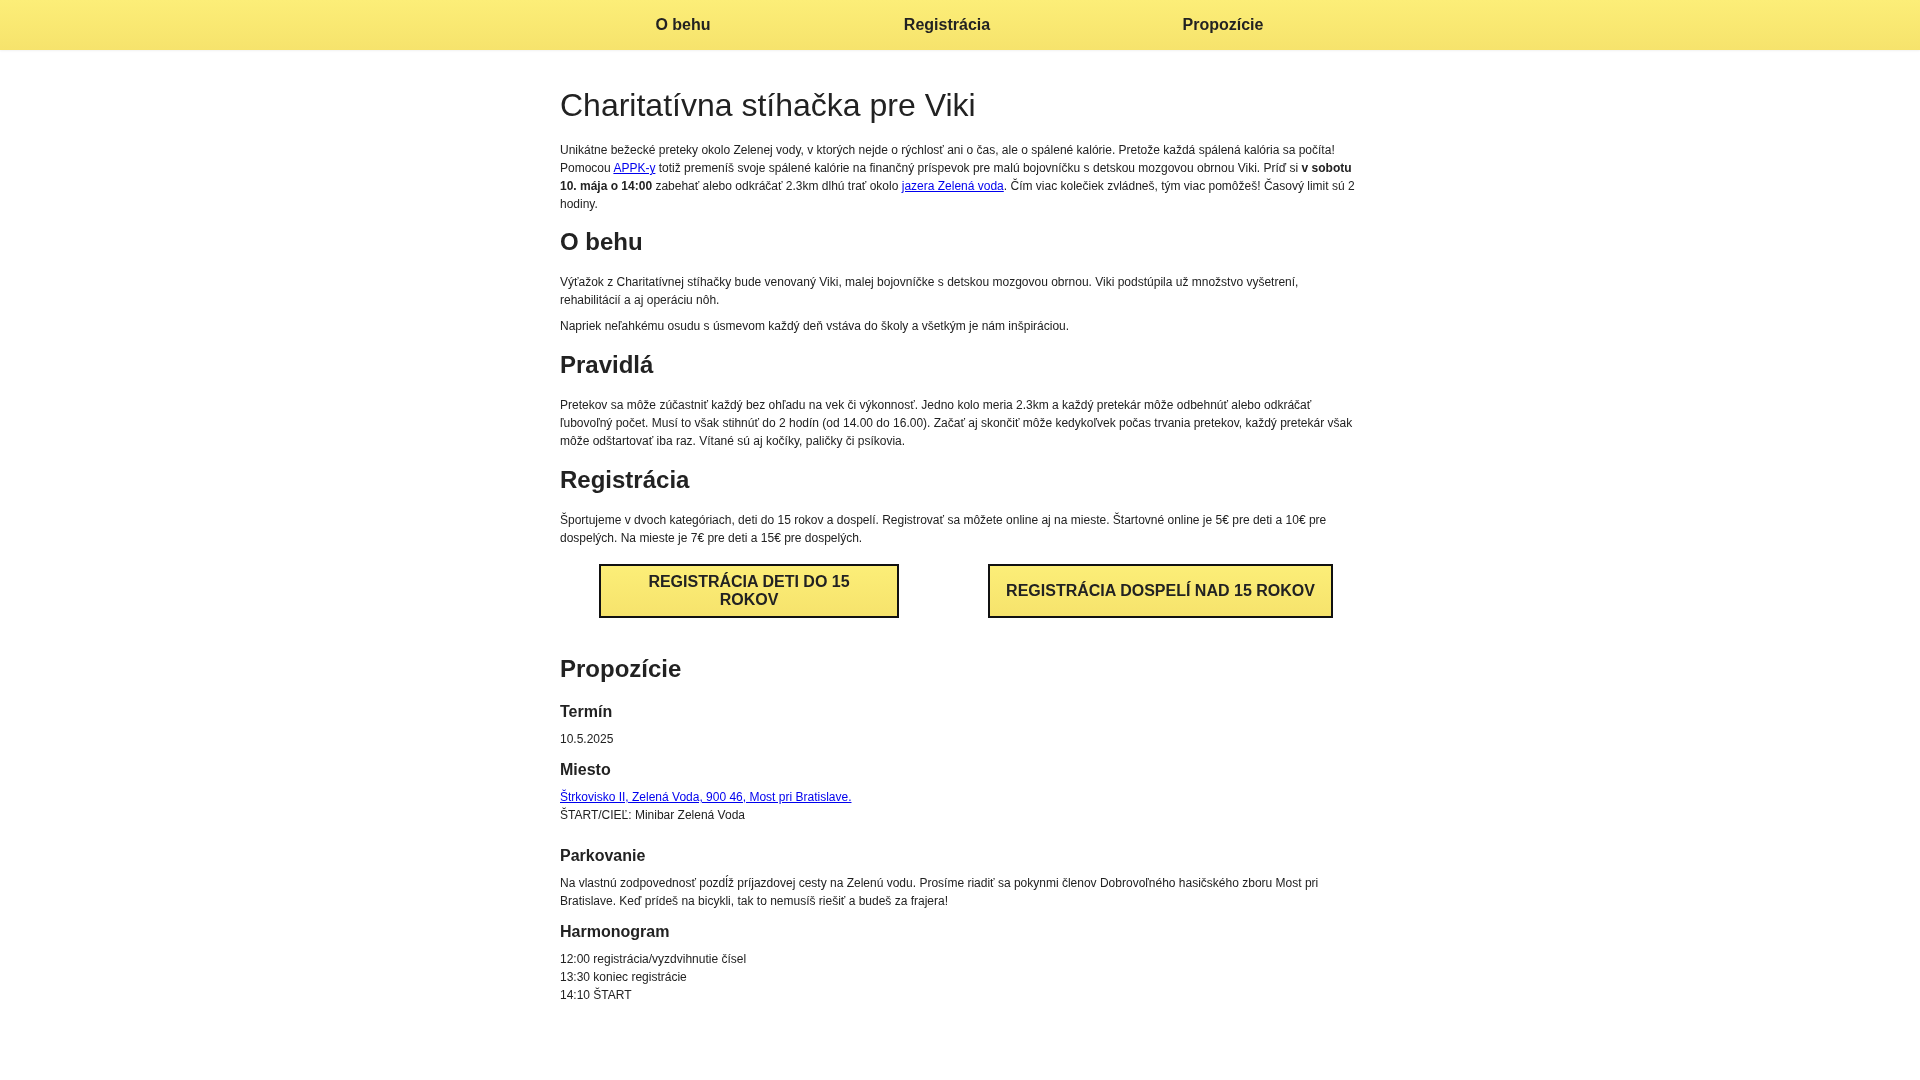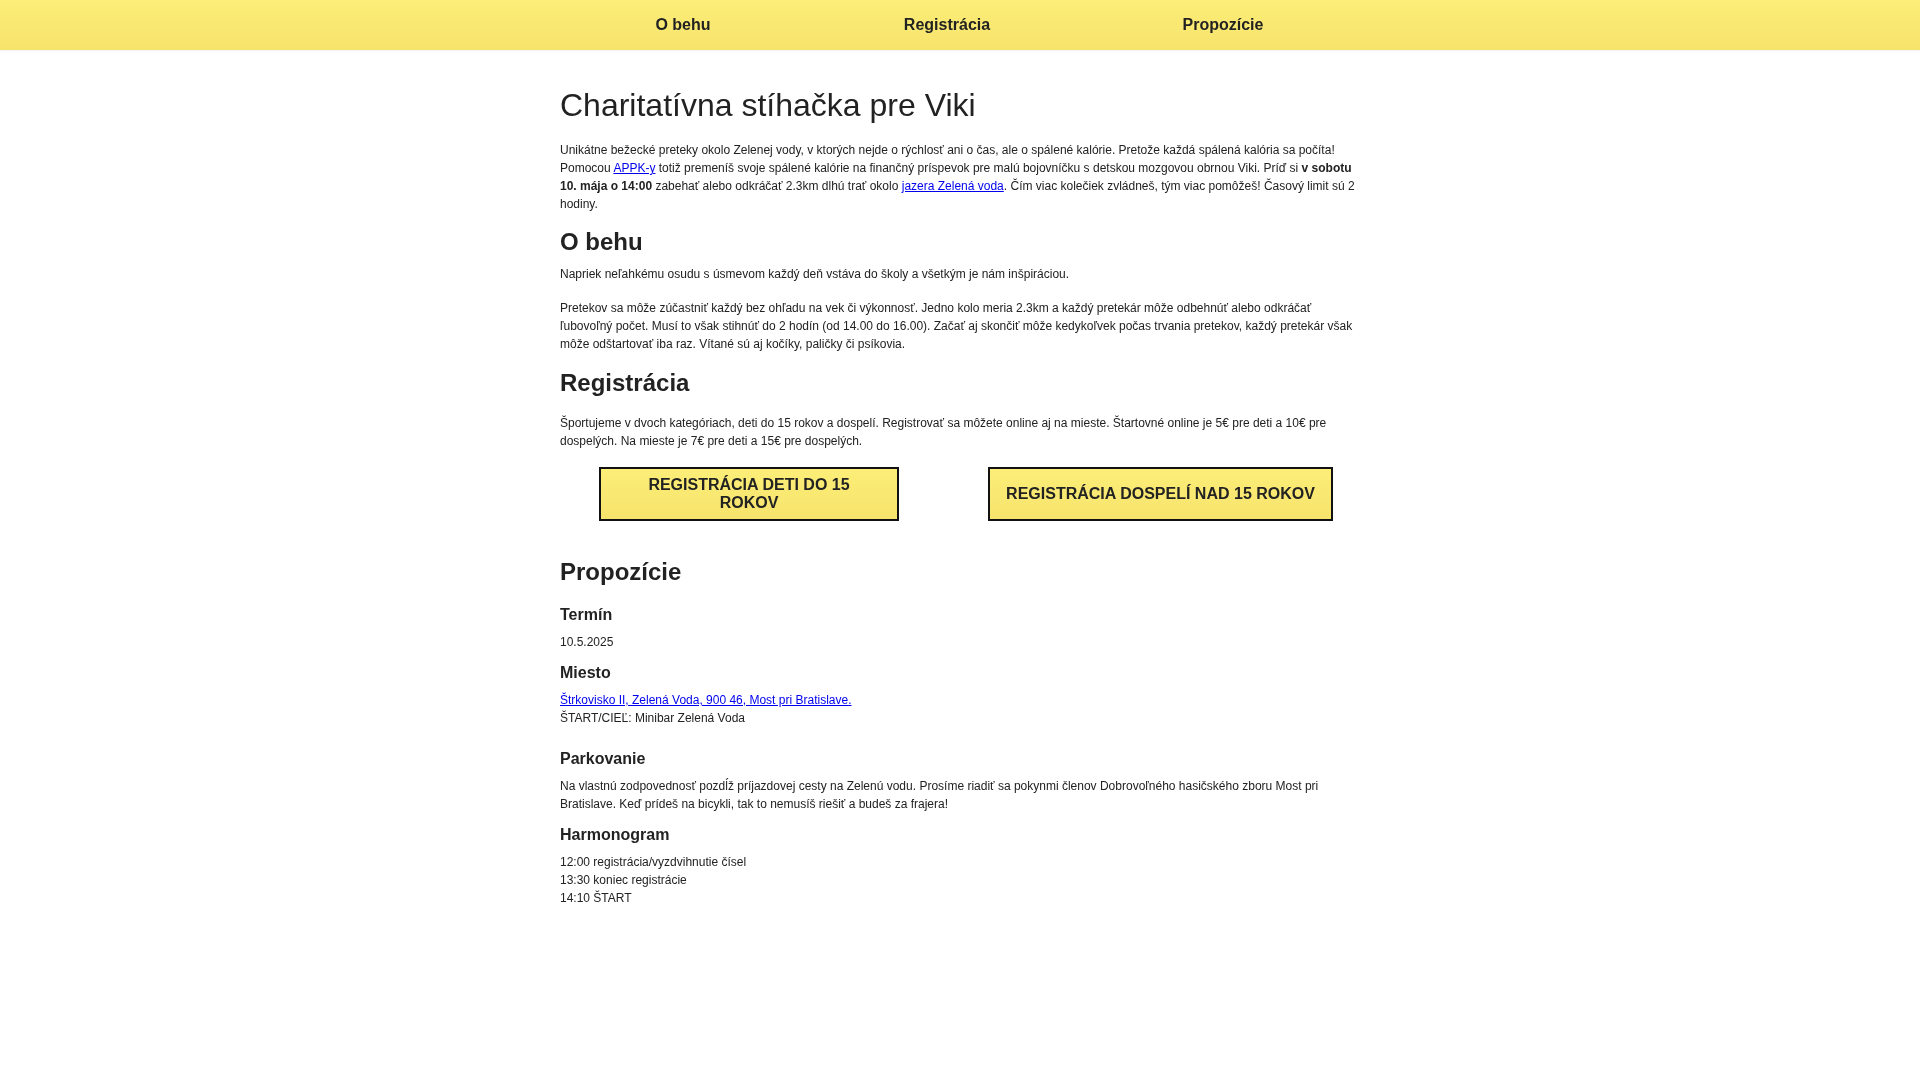--- a/index.html
+++ b/index.html
@@ -44,22 +44,24 @@
   <span class="nav-item" style="left:947px">Registrácia</span>
   <span class="nav-item" style="left:1223px">Propozície</span>
 </div>
 
 <div class="content">
   <h1>Charitatívna stíhačka pre Viki</h1>
 
   <p style="margin-top:16px"><span>Unikátne bežecké preteky okolo Zelenej vody, v ktorých nejde o rýchlosť ani o čas, ale o spálené kalórie. Pretože každá spálená kalória sa počíta! Pomocou </span><a>APPK-y</a><span> totiž premeníš svoje spálené kalórie na finančný príspevok pre malú bojovníčku s detskou mozgovou obrnou Viki. Príď si </span><b>v sobotu 10. mája o 14:00</b><span> zabehať alebo odkráčať 2.3km dlhú trať okolo </span><a>jazera Zelená voda</a><span>. Čím viac kolečiek zvládneš, tým viac pomôžeš! Časový limit sú 2 hodiny.</span></p>
 
   <h2 style="margin-top:14px">O behu</h2>
+  <p style="margin-top:16px">Výťažok z Charitatívnej stíhačky bude venovaný Viki, malej bojovníčke s detskou mozgovou obrnou. Viki podstúpila už množstvo vyšetrení, rehabilitácií a aj operáciu nôh.</p>
   <p style="margin-top:8px">Napriek neľahkému osudu s úsmevom každý deň vstáva do školy a všetkým je nám inšpiráciou.</p>
 
+  <h2 style="margin-top:15px">Pravidlá</h2>
   <p style="margin-top:16px">Pretekov sa môže zúčastniť každý bez ohľadu na vek či výkonnosť. Jedno kolo meria 2.3km a každý pretekár môže odbehnúť alebo odkráčať ľubovoľný počet. Musí to však stihnúť do 2 hodín (od 14.00 do 16.00). Začať aj skončiť môže kedykoľvek počas trvania pretekov, každý pretekár však môže odštartovať iba raz. Vítané sú aj kočíky, paličky či psíkovia.</p>
 
   <h2 style="margin-top:15px">Registrácia</h2>
   <p style="margin-top:16px">Športujeme v dvoch kategóriach, deti do 15 rokov a dospelí. Registrovať sa môžete online aj na mieste. Štartovné online je 5€ pre deti a 10€ pre dospelých. Na mieste je 7€ pre deti a 15€ pre dospelých.</p>
 
   <div class="btn-row">
     <button class="reg-btn" style="left:39px;width:300px">Registrácia deti do 15 rokov</button>
     <button class="reg-btn" style="left:428px;width:345px">Registrácia dospelí nad 15 rokov</button>
   </div>
 

